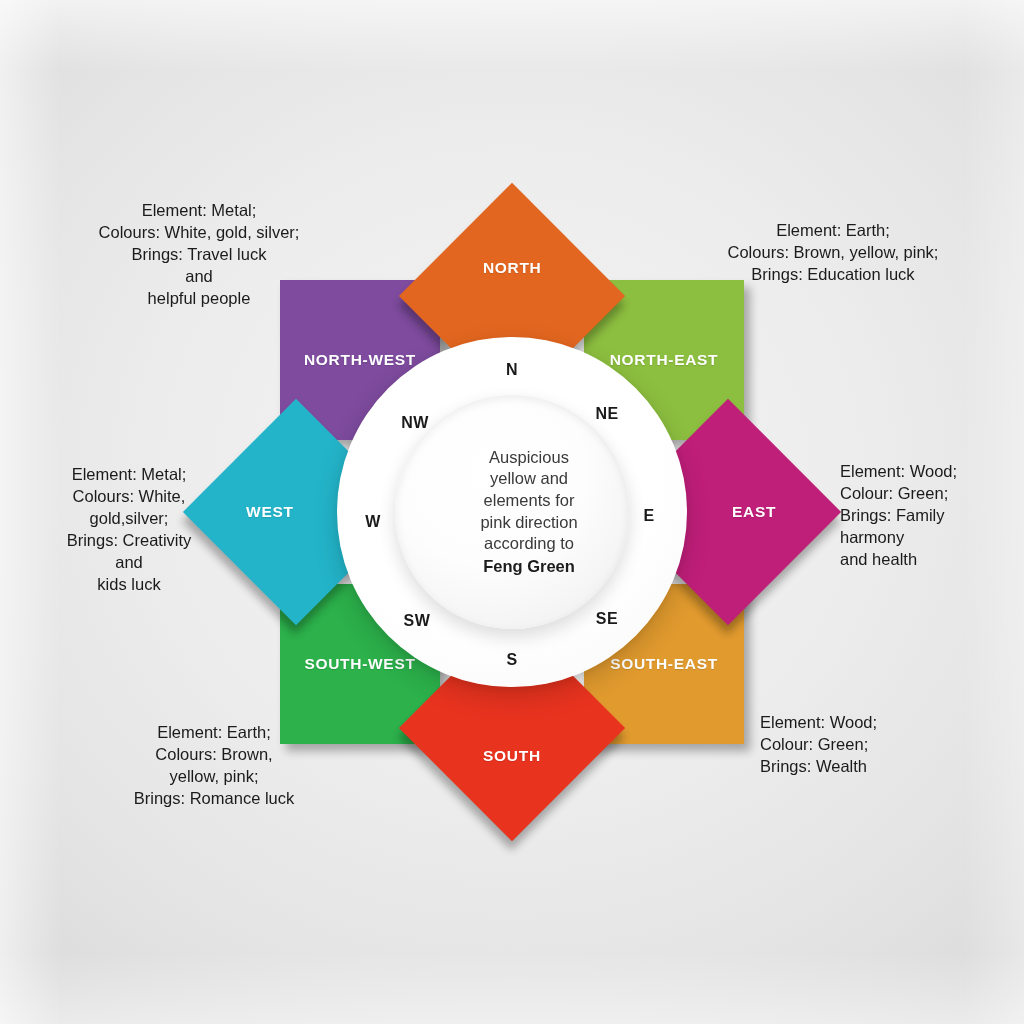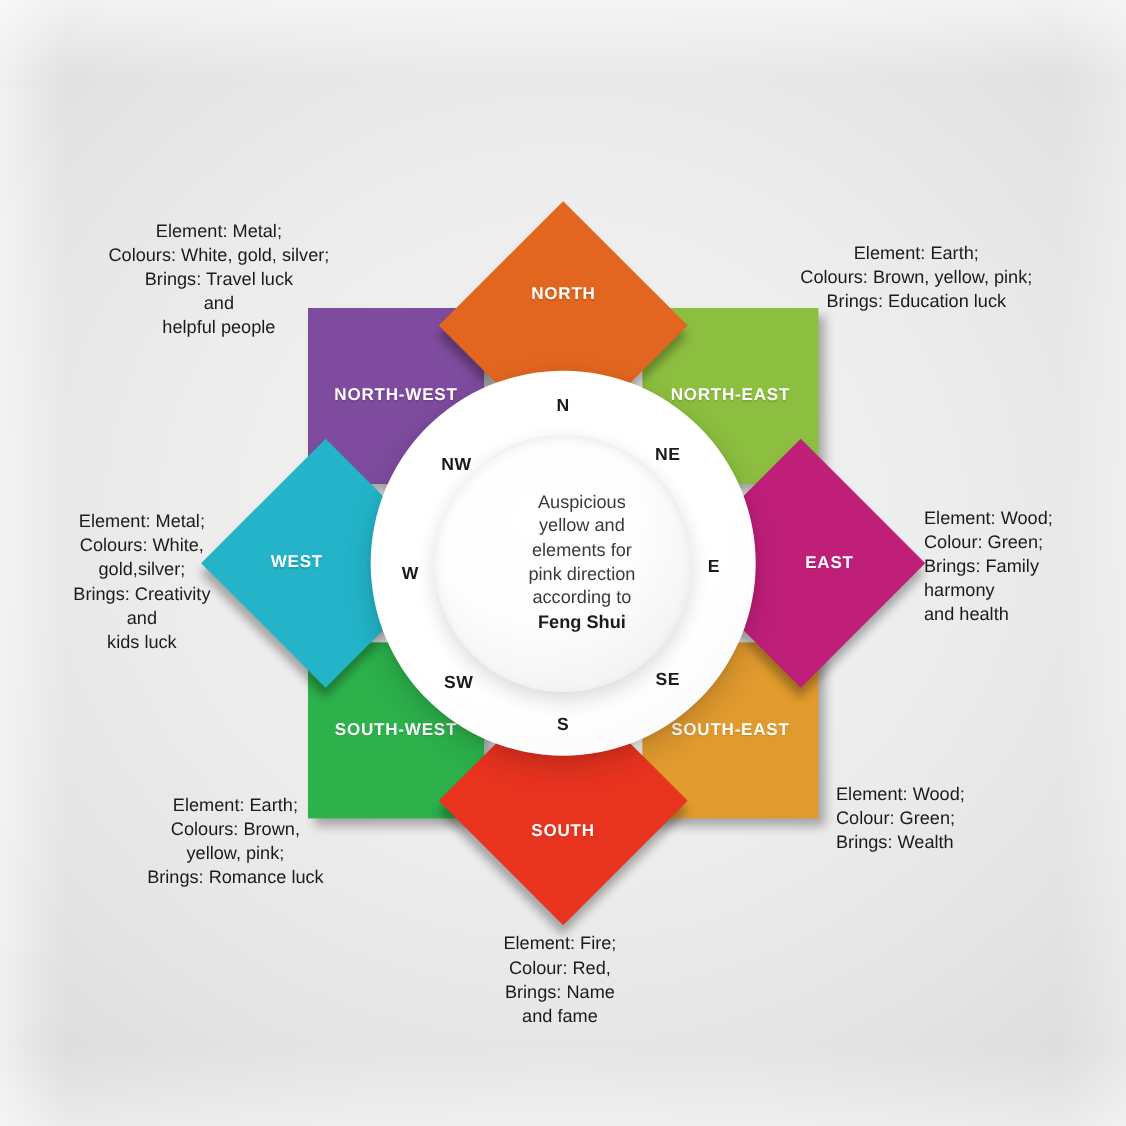--- a/index.html
+++ b/index.html
@@ -103,24 +103,20 @@
   <div class="caption l" style="left:840px;top:461px;width:200px;">Element: Wood;
 Colour: Green;
 Brings: Family
 harmony
 and health</div>
 
   <div class="caption l" style="left:760px;top:712px;width:240px;">Element: Wood;
 Colour: Green;
 Brings: Wealth</div>
 
-  <div class="caption c" style="left:509px;top:848px;width:340px;">Element: Fire;
-Colour: Red,
-Brings: Name
-and fame</div>
 
   <div class="caption c" style="left:214px;top:722px;width:330px;">Element: Earth;
 Colours: Brown,
 yellow, pink;
 Brings: Romance luck</div>
 
   <div class="caption c" style="left:129px;top:464px;width:250px;">Element: Metal;
 Colours: White,
 gold,silver;
 Brings: Creativity
@@ -168,21 +164,21 @@
     </div>
 
     <div class="ring-outer"></div>
     <div class="ring-inner">
       <div class="centre-text">
         <span>Auspicious</span><br>
         <span>yellow and</span><br>
         <span>elements for</span><br>
         <span>pink direction</span><br>
         <span>according to</span>
-        <span class="brand">Feng Shui</span>
+        <span class="brand">Feng Green</span>
       </div>
     </div>
 
     <div class="abbr" style="left:0px;   top:-142px;">N</div>
     <div class="abbr" style="left:95px;  top:-98px;text-align:right;">NE</div>
     <div class="abbr" style="left:137px; top:4px;">E</div>
     <div class="abbr" style="left:95px;  top:107px;">SE</div>
     <div class="abbr" style="left:0px;   top:148px;">S</div>
     <div class="abbr" style="left:-95px; top:109px;">SW</div>
     <div class="abbr" style="left:-139px;top:10px;">W</div>

